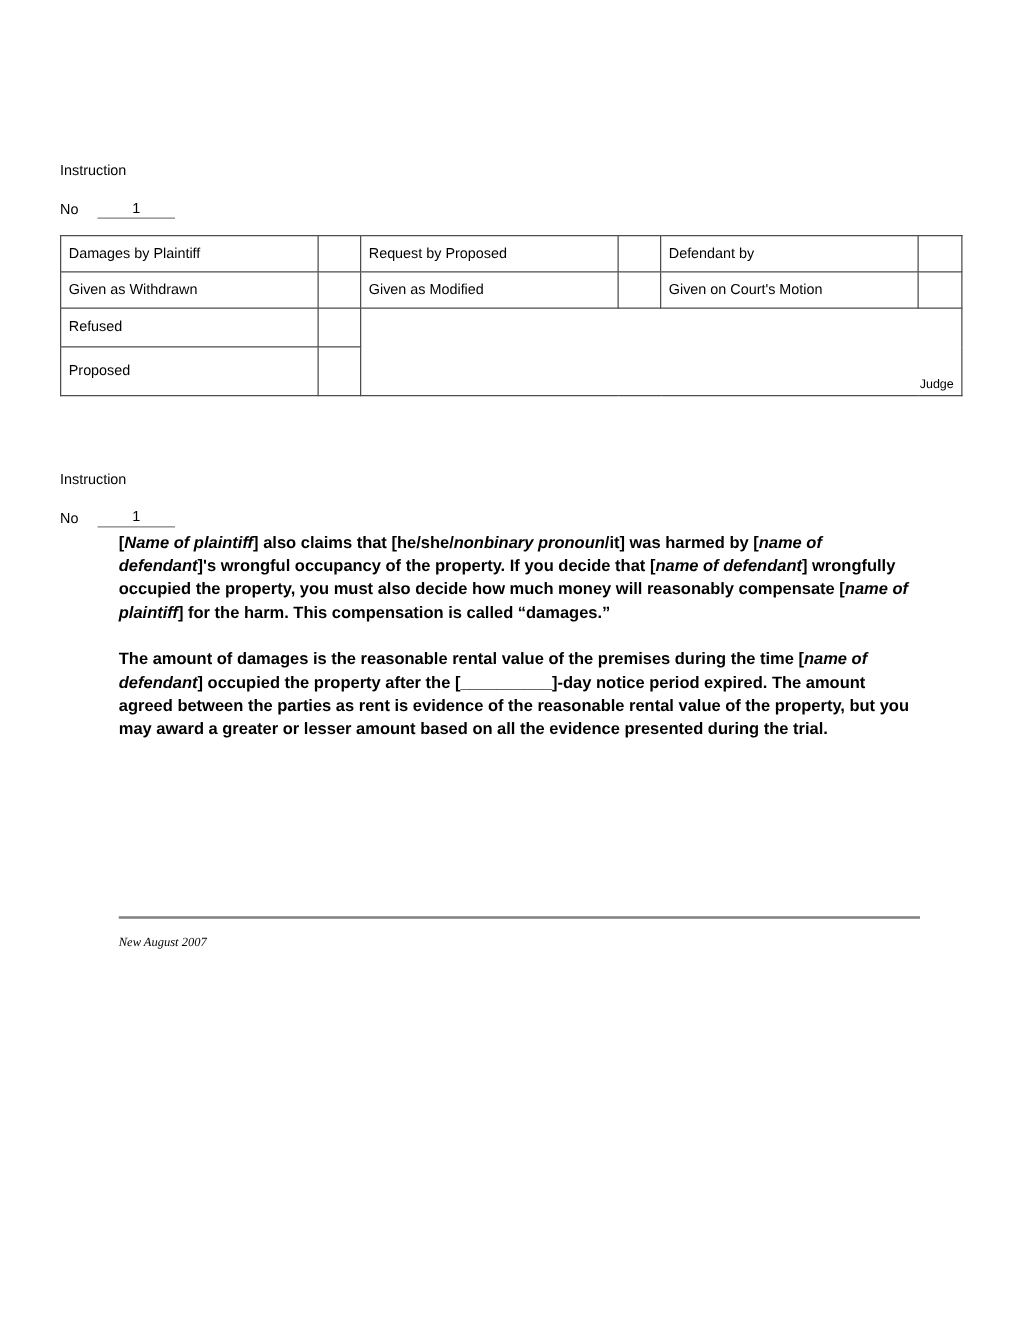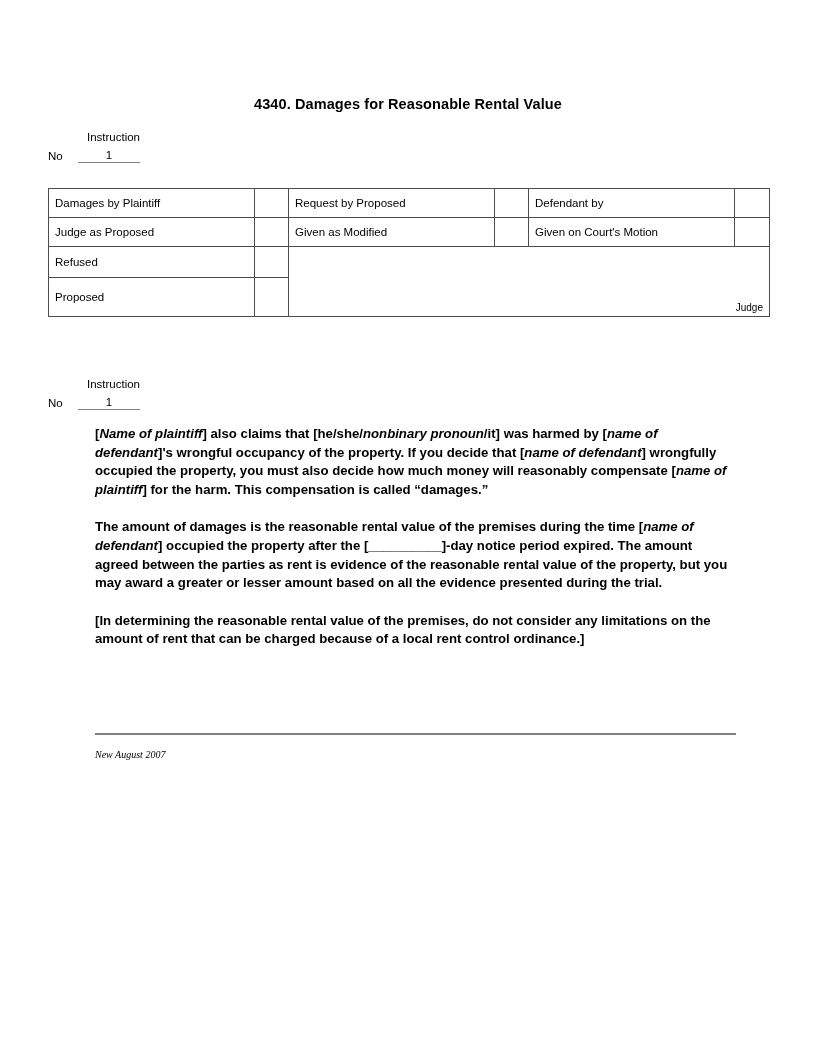--- a/index.html
+++ b/index.html
@@ -41,26 +41,25 @@
     left: 48px;
     font-size: 11.5px;
     line-height: 14px;
     white-space: nowrap;
   }
   .instr-block.first { top: 130px; }
   .instr-block.second { top: 377px; }
 
   .instr-label {
     display: block;
-    text-align: right;
   }
   .instr-row {
     display: flex;
     align-items: flex-end;
-    margin-top: 5px;
+    margin-top: 17px;
   }
   .instr-no-label {
     display: inline-block;
     width: 30px;
   }
   .instr-no-value {
     display: inline-block;
     width: 62px;
     border-bottom: 1px solid #808080;
     text-align: center;
@@ -148,21 +147,20 @@
     font-style: italic;
     font-size: 10px;
     line-height: 18px;
   }
 </style>
 </head>
 <body>
 
 <div class="page">
 
-  <div class="doc-title">4340. Damages for Reasonable Rental Value</div>
 
   <div class="instr-block first">
     <span class="instr-label">Instruction</span>
     <span class="instr-row">
       <span class="instr-no-label">No</span>
       <span class="instr-no-value">1</span>
     </span>
   </div>
 
   <table class="disp-table">
@@ -177,21 +175,21 @@
     <tbody>
       <tr>
         <td class="wide">Damages by Plaintiff</td>
         <td class="narrow"></td>
         <td class="wide">Request by Proposed</td>
         <td class="narrow"></td>
         <td class="wide">Defendant by</td>
         <td class="narrow"></td>
       </tr>
       <tr>
-        <td class="wide">Judge as Proposed</td>
+        <td class="wide">Given as Withdrawn</td>
         <td class="narrow"></td>
         <td class="wide">Given as Modified</td>
         <td class="narrow"></td>
         <td class="wide">Given on Court's Motion</td>
         <td class="narrow"></td>
       </tr>
       <tr>
         <td class="wide tall-row">Refused</td>
         <td class="narrow tall-row"></td>
         <td class="blank-area" colspan="4" rowspan="2">
@@ -215,20 +213,19 @@
       <span class="instr-no-value">1</span>
     </span>
   </div>
 
   <div class="body-block">
 
     <p><span>[</span><i>Name of plaintiff</i><span>] also claims that [he/she/</span><i>nonbinary pronoun</i><span>/it] was harmed by [</span><i>name of defendant</i><span>]'s wrongful occupancy of the property. If you decide that [</span><i>name of defendant</i><span>] wrongfully occupied the property, you must also decide how much money will reasonably compensate [</span><i>name of plaintiff</i><span>] for the harm. This compensation is called “damages.”</span></p>
 
     <p><span>The amount of damages is the reasonable rental value of the premises during the time [</span><i>name of defendant</i><span>] occupied the property after the [__________]-day notice period expired. The amount agreed between the parties as rent is evidence of the reasonable rental value of the property, but you may award a greater or lesser amount based on all the evidence presented during the trial.</span></p>
 
-    <p>[In determining the reasonable rental value of the premises, do not consider any limitations on the amount of rent that can be charged because of a local rent control ordinance.]</p>
 
   </div>
 
   <div class="footer-rule"></div>
   <div class="footer-note">New August 2007</div>
 
 </div>
 
 </body></html>

